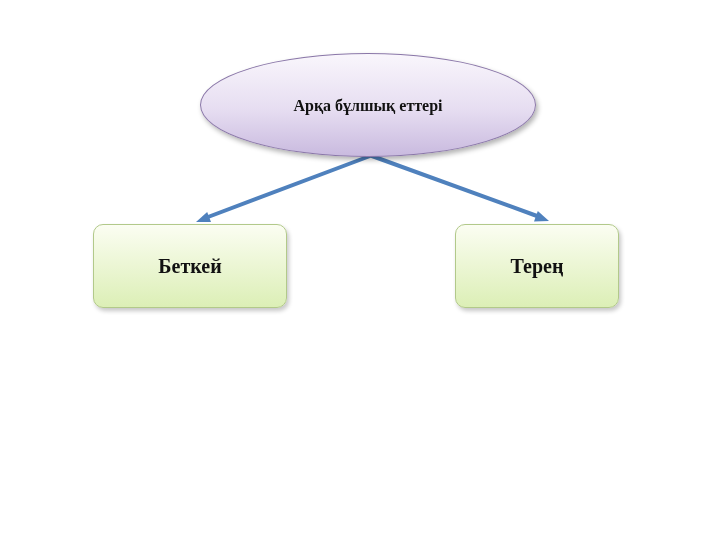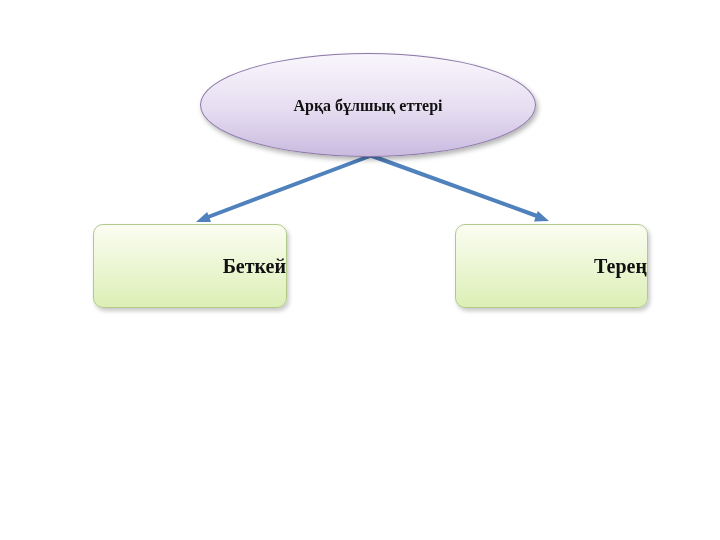--- a/index.html
+++ b/index.html
@@ -71,29 +71,29 @@
     top: 224px;
     height: 84px;
     border-radius: 10px;
     border: 1px solid var(--color-box-border);
     background: linear-gradient(to bottom,
       var(--color-box-top) 0%,
       var(--color-box-bottom) 100%);
     box-shadow: 2px 3px 4px rgba(0,0,0,0.22);
     display: flex;
     align-items: center;
-    justify-content: flex-end;
+    justify-content: center;
     text-align: center;
   }
   .child-node .label {
     font-weight: bold;
     font-size: 20px;
   }
   .child-left  { left: 93px;  width: 194px; }
-  .child-right { left: 455px; width: 193px; }
+  .child-right { left: 455px; width: 164px; }
 </style>
 </head>
 <body>
 
 <div class="stage">
 
   <svg class="connector-svg" viewBox="0 0 720 540" xmlns="http://www.w3.org/2000/svg">
     <line class="arrow-line" x1="370" y1="156" x2="208" y2="217"></line>
     <polygon class="arrow-head" points="196,222 207.2,211.9 211,222.1"></polygon>
     <line class="arrow-line" x1="372" y1="156" x2="537" y2="216"></line>

